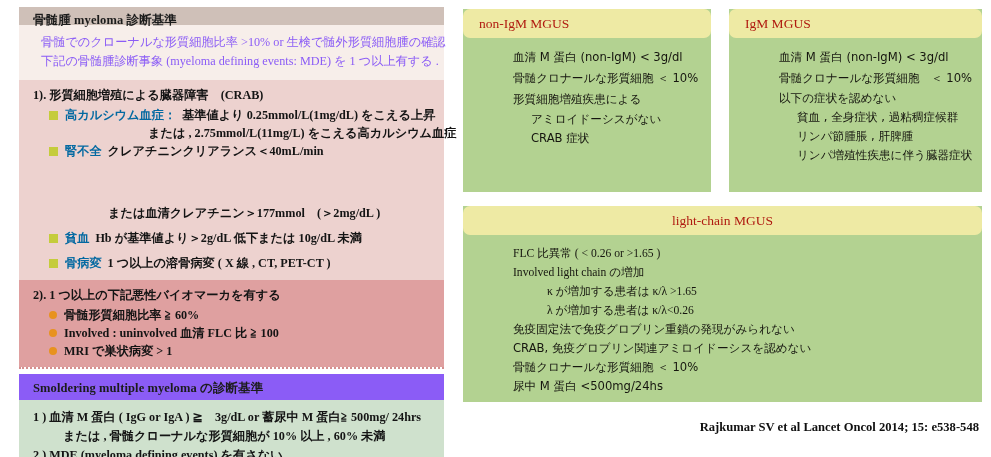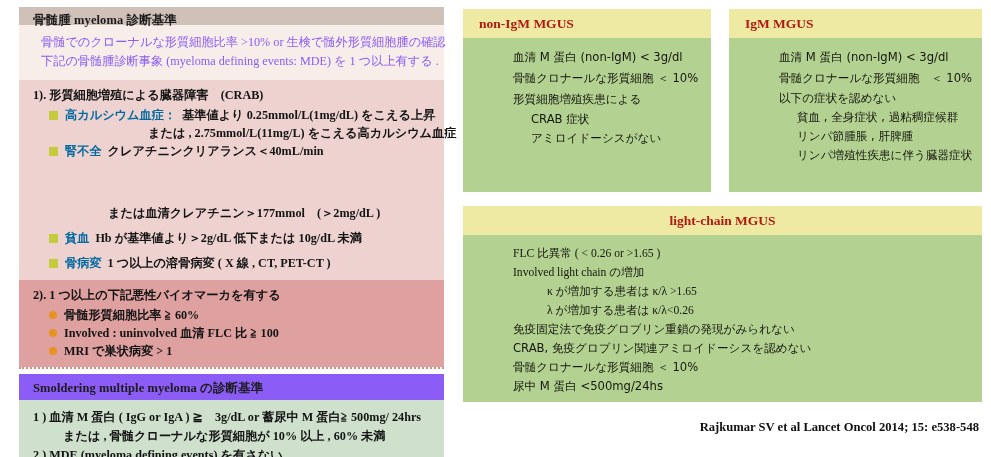--- a/index.html
+++ b/index.html
@@ -110,23 +110,24 @@
   
   .card {
     position: absolute;
     background: #b3d291;
     border: 1px solid #ffffff;
   }
   .card-head {
     background: #eeeaa4;
     text-align: center;
     padding: 7px 0 6px 0;
-    font-weight: bold;
+    font-weight: normal;
     font-size: 13.5px;
     color: #b01a10;
+    border-radius: 7px;
   }
   .card-head.left-al { text-align: left; padding-left: 16px; }
   .card-body { padding: 9px 10px 8px 14px; margin-left: 36px; }
   .card-body .line {
     font-family: "DejaVu Sans", "Liberation Sans", sans-serif;
     font-size: 11.6px;
     color: #16160f;
     line-height: 21px;
     white-space: nowrap;
   }
@@ -229,22 +230,22 @@
       </div>
     </div>
   </div>
 
   <div id="card-nonigm" class="card">
     <div class="card-head left-al">non-IgM MGUS</div>
     <div class="card-body">
       <div class="line">血清 M 蛋白 (non-IgM) &lt; 3g/dl</div>
       <div class="line">骨髄クロナールな形質細胞 ＜ 10%</div>
       <div class="line">形質細胞増殖疾患による</div>
+      <div class="line tight ind1">アミロイドーシスがない</div>
       <div class="line tight ind1">CRAB 症状</div>
-      <div class="line tight ind1">アミロイドーシスがない</div>
     </div>
   </div>
 
   <div id="card-igm" class="card">
     <div class="card-head left-al">IgM MGUS</div>
     <div class="card-body">
       <div class="line">血清 M 蛋白 (non-IgM) &lt; 3g/dl</div>
       <div class="line">骨髄クロナールな形質細胞　＜ 10%</div>
       <div class="line tight">以下の症状を認めない</div>
       <div class="line tight ind1">貧血 , 全身症状 , 過粘稠症候群</div>

